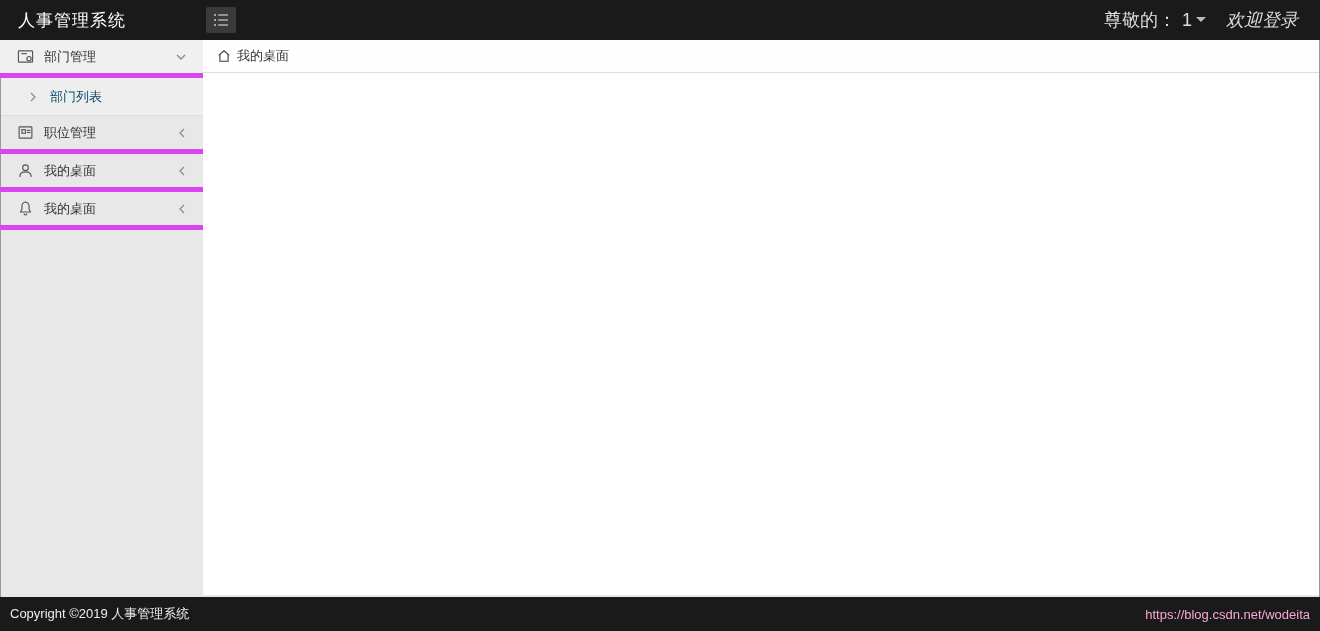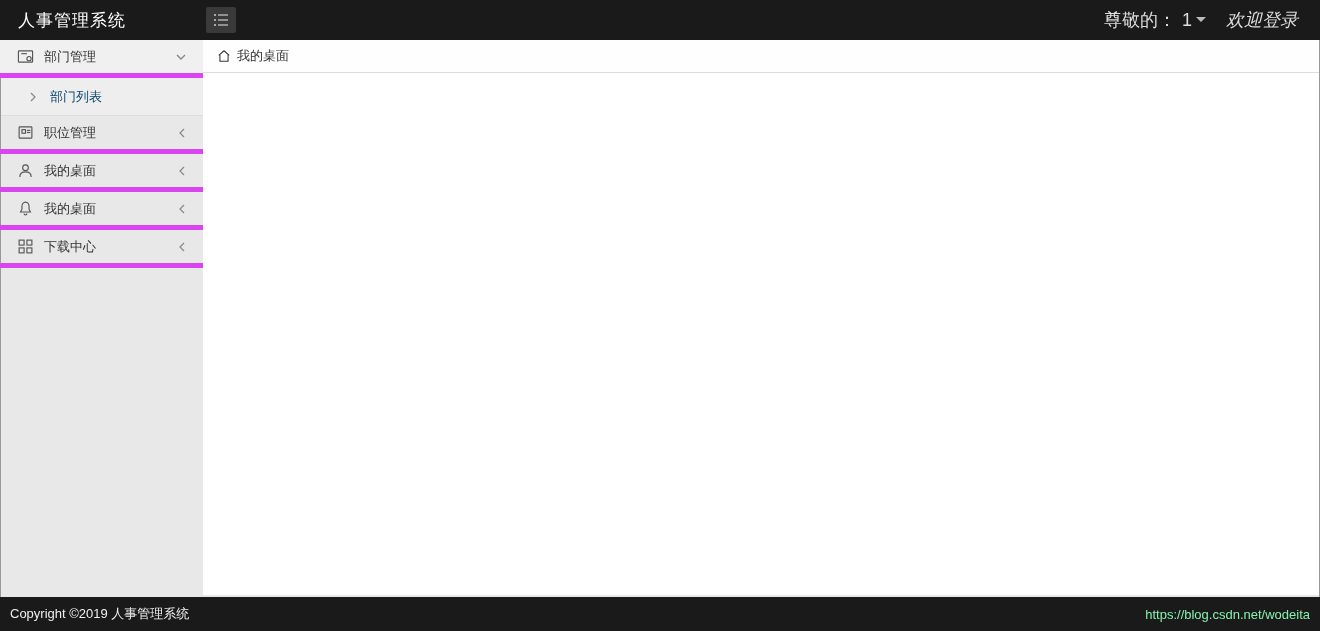--- a/index.html
+++ b/index.html
@@ -169,21 +169,21 @@
       height: 34px;
       background: #1a1a1a;
       color: #eee;
       display: flex;
       align-items: center;
       padding: 12px 10px;
       font-size: 13px;
     }
     .footer-right {
       margin-left: auto;
-      color: #86efac;
+      color: #f9a8d4;
     }
     svg { display: block; }
   </style>
 </head>
 <body>
 
 <div class="page-border"></div>
 
 <div class="header">
   <div class="header-title">人事管理系统</div>
@@ -278,36 +278,20 @@
         </svg>
       </span>
       <span class="menu-label">我的桌面</span>
       <span class="arrow">
         <svg width="10" height="10" viewBox="0 0 10 10" fill="none" stroke="#888" stroke-width="1.2">
             <path d="M7 1 L3 5 L7 9"></path>
           </svg>
       </span>
     </div>
 
-    <div class="menu-item">
-      <span class="menu-icon">
-        <svg width="17" height="17" viewBox="0 0 24 24" fill="none" stroke="#555" stroke-width="1.6">
-          <rect x="3" y="3" width="7" height="7"></rect>
-          <rect x="14" y="3" width="7" height="7"></rect>
-          <rect x="3" y="14" width="7" height="7"></rect>
-          <rect x="14" y="14" width="7" height="7"></rect>
-        </svg>
-      </span>
-      <span class="menu-label">下载中心</span>
-      <span class="arrow">
-        <svg width="10" height="10" viewBox="0 0 10 10" fill="none" stroke="#888" stroke-width="1.2">
-            <path d="M7 1 L3 5 L7 9"></path>
-          </svg>
-      </span>
-    </div>
 
   </div>
 
   <div class="main">
     <div class="tab-bar">
       <div class="tab">
         <span class="tab-icon">
           <svg width="14" height="14" viewBox="0 0 24 24" fill="none" stroke="#333" stroke-width="1.8">
             <path d="M3 11 L12 3 L21 11"></path>
             <path d="M5 10 L5 21 L19 21 L19 10"></path>

